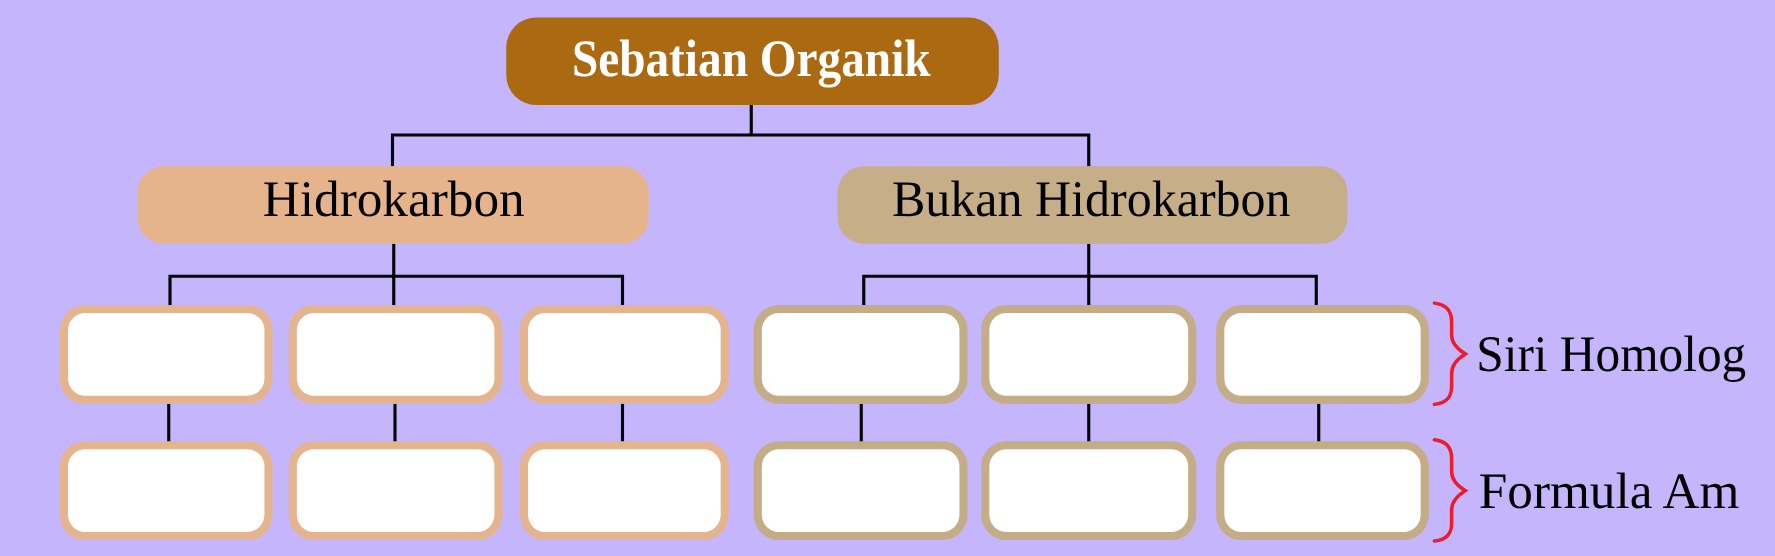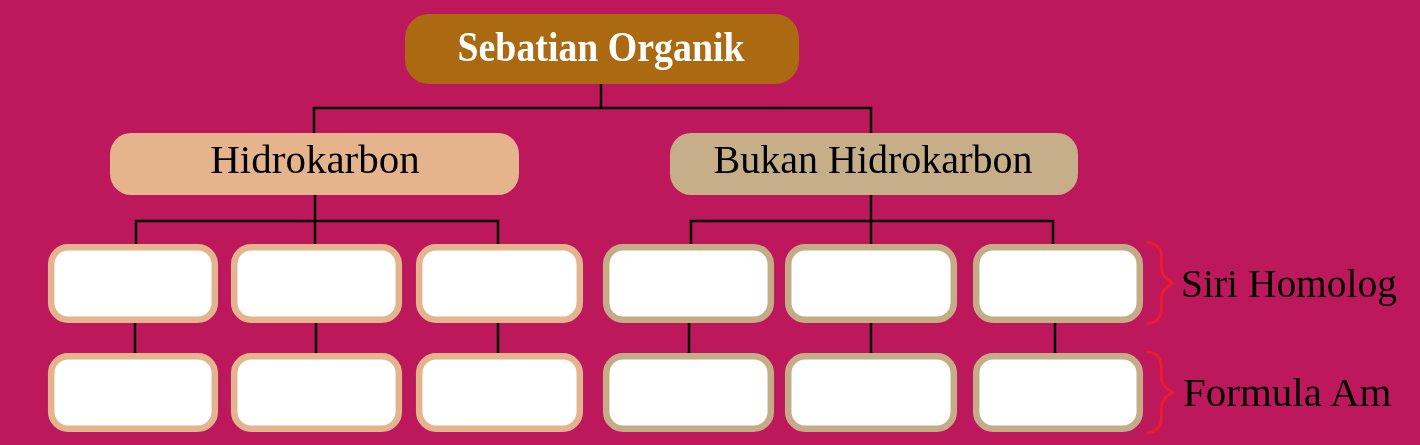--- a/index.html
+++ b/index.html
@@ -1,16 +1,16 @@
 <!DOCTYPE html>
 <html><head>
 <meta charset="utf-8">
 <style>
   html,body{margin:0;padding:0;background:#ffffff;}
-  .wrap{position:relative;width:1420px;height:445px;background:#be185d;overflow:hidden;}
+  .wrap{position:relative;width:1420px;height:445px;background:#c4b5fd;overflow:hidden;}
   svg{position:absolute;left:0;top:0;}
   text{font-family:"Liberation Serif", serif;}
 </style>
 </head>
 <body>
 <div class="wrap">
 <svg width="1420" height="445" viewBox="0 0 1420 445">
 
   <g stroke="#000000" stroke-width="2.5" fill="none">
     <path d="M601,84 V108"></path>

